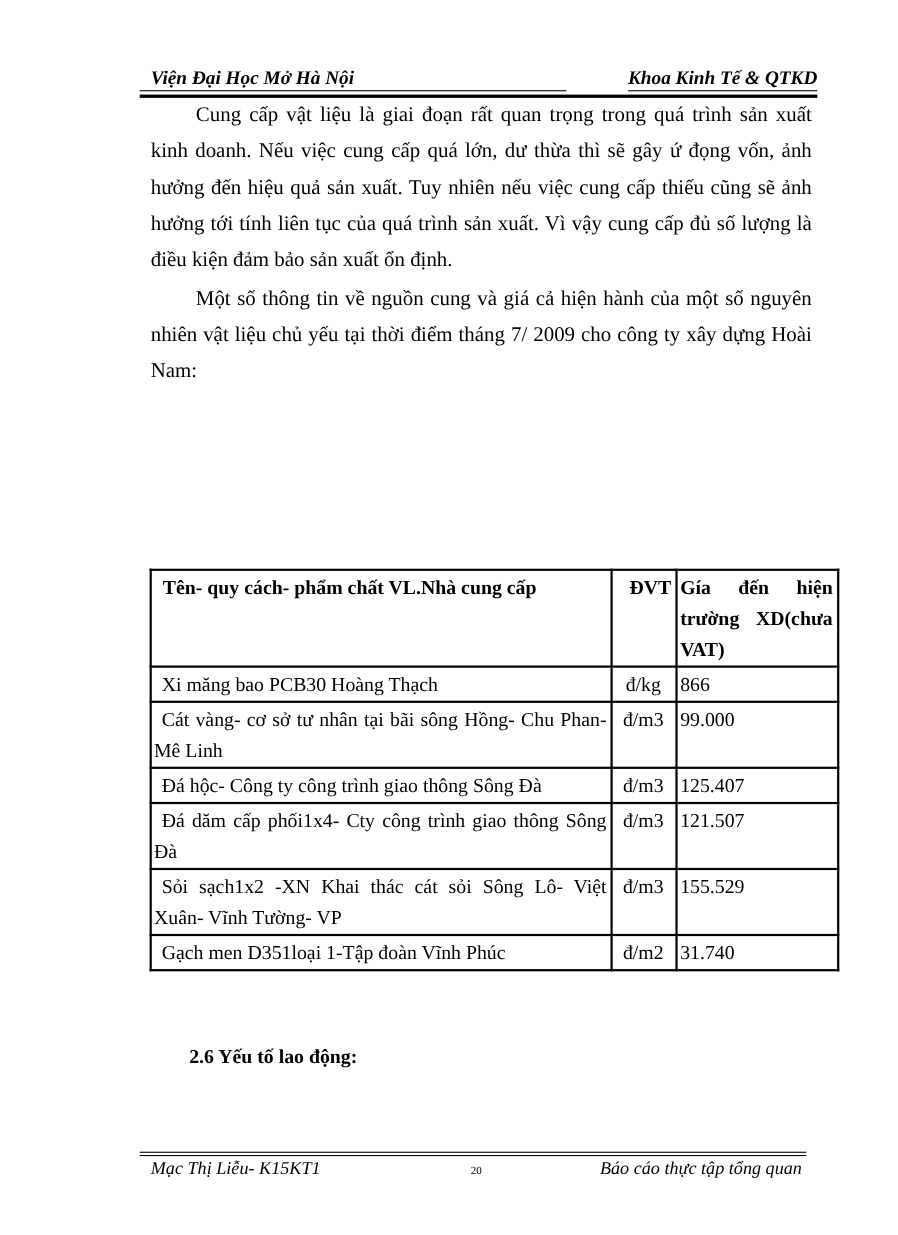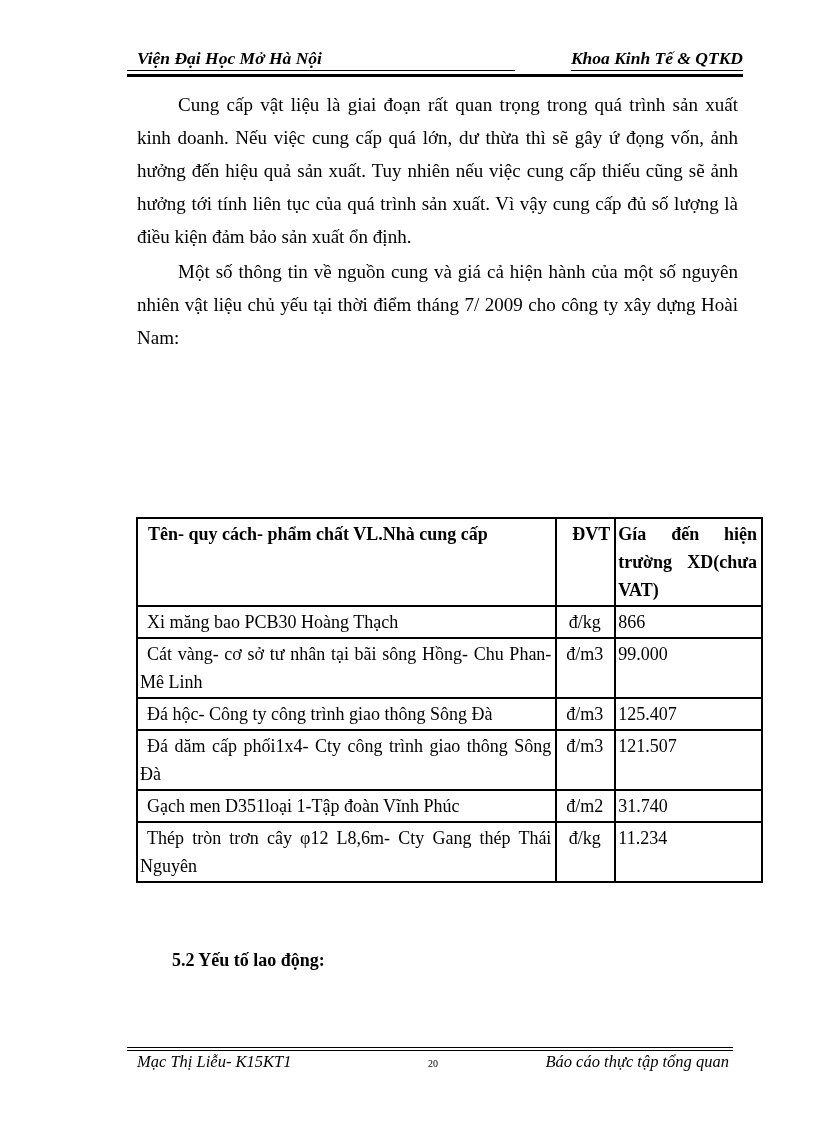--- a/index.html
+++ b/index.html
@@ -11,21 +11,21 @@
     background: #ffffff;
     color: #000000;
     font-family: "Liberation Serif", "DejaVu Serif", serif;
     overflow: hidden;
     margin: 0 auto;
   }
 
   
   .header {
     position: absolute;
-    top: 48px; left: 127px; width: 616px;
+    top: 60px; left: 127px; width: 616px;
     display: flex; justify-content: space-between; align-items: flex-end;
     border-bottom: 3px solid #000;
     padding-bottom: 3px;
     font-weight: bold; font-style: italic;
     font-size: 17.5px;
   }
   .header .h-left {
     flex: 0 0 63%;
     border-bottom: 1.5px solid #000;
     padding-left: 10px; padding-bottom: 1px;
@@ -134,33 +134,33 @@
         <td class="cell-name">Đá hộc- Công ty công trình giao thông Sông Đà</td>
         <td class="cell-unit">đ/m3</td>
         <td class="cell-price">125.407</td>
       </tr>
       <tr>
         <td class="cell-name">Đá dăm cấp phối1x4- Cty công trình giao thông Sông Đà</td>
         <td class="cell-unit">đ/m3</td>
         <td class="cell-price">121.507</td>
       </tr>
       <tr>
+        <td class="cell-name">Sỏi sạch1x2 -XN Khai thác cát sỏi Sông Lô- Việt Xuân- Vĩnh Tường- VP</td>
+        <td class="cell-unit">đ/m3</td>
+        <td class="cell-price">155.529</td>
+      </tr>
+      <tr>
         <td class="cell-name">Gạch men D351loại 1-Tập đoàn Vĩnh Phúc</td>
         <td class="cell-unit">đ/m2</td>
         <td class="cell-price">31.740</td>
       </tr>
-      <tr>
-        <td class="cell-name">Thép tròn trơn cây φ12 L8,6m- Cty Gang thép Thái Nguyên</td>
-        <td class="cell-unit">đ/kg</td>
-        <td class="cell-price">11.234</td>
-      </tr>
     </tbody>
   </table>
 
-  <div class="section-heading">5.2 Yếu tố lao động:</div>
+  <div class="section-heading">2.6 Yếu tố lao động:</div>
 
   <div class="footer">
     <div class="footer-rule"></div>
     <div class="footer-row">
       <span class="f-left">Mạc Thị Liễu- K15KT1</span>
       <span class="f-page">20</span>
       <span class="f-right">Báo cáo thực tập tổng quan</span>
     </div>
   </div>
 

